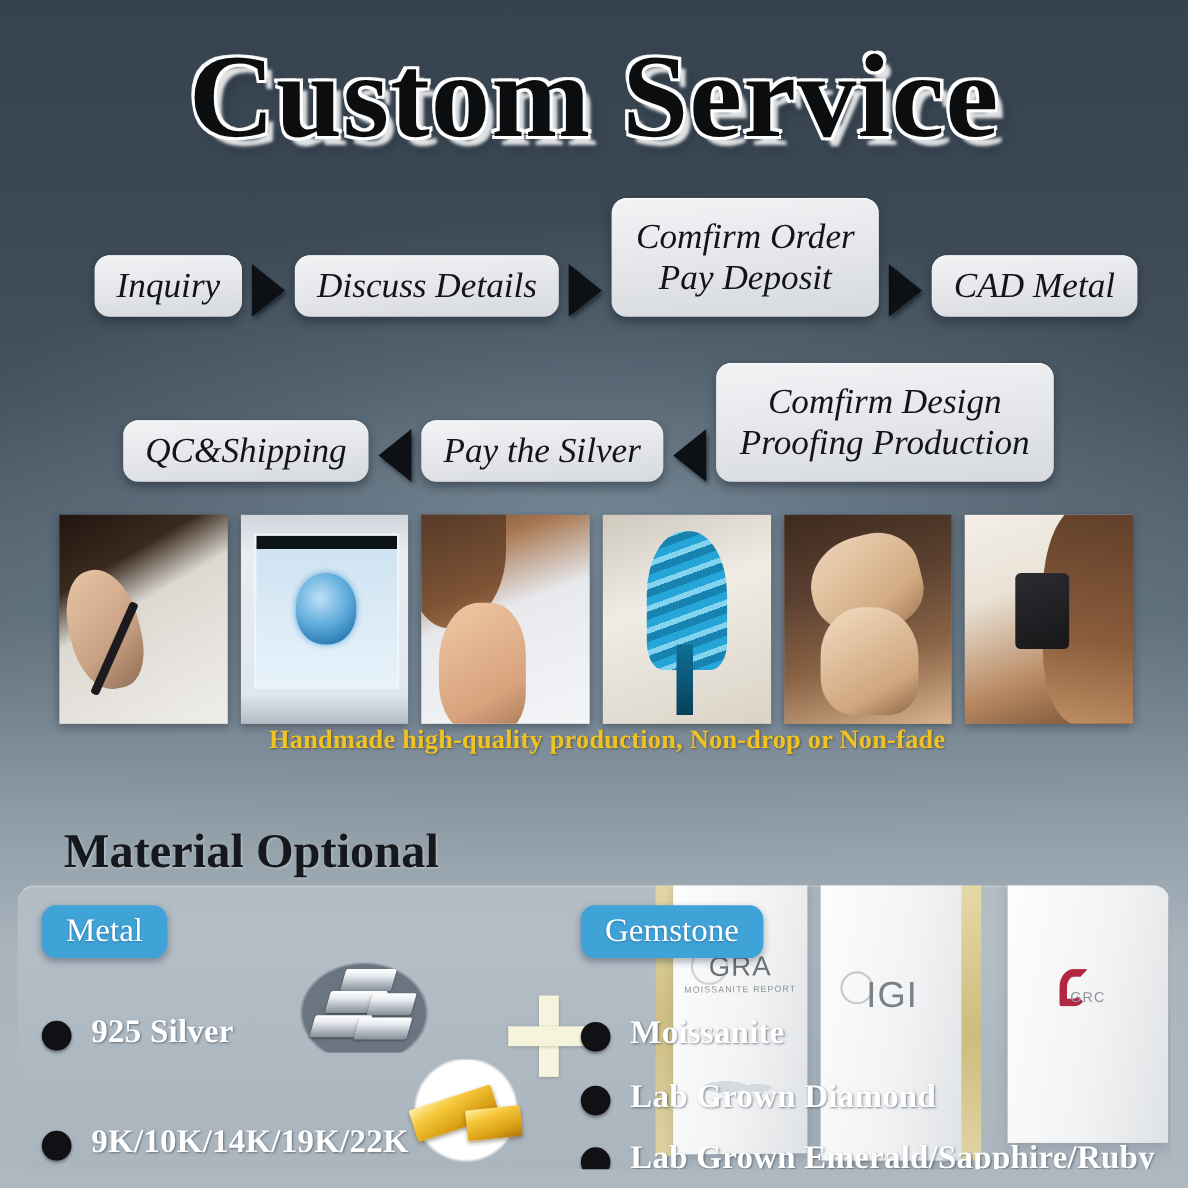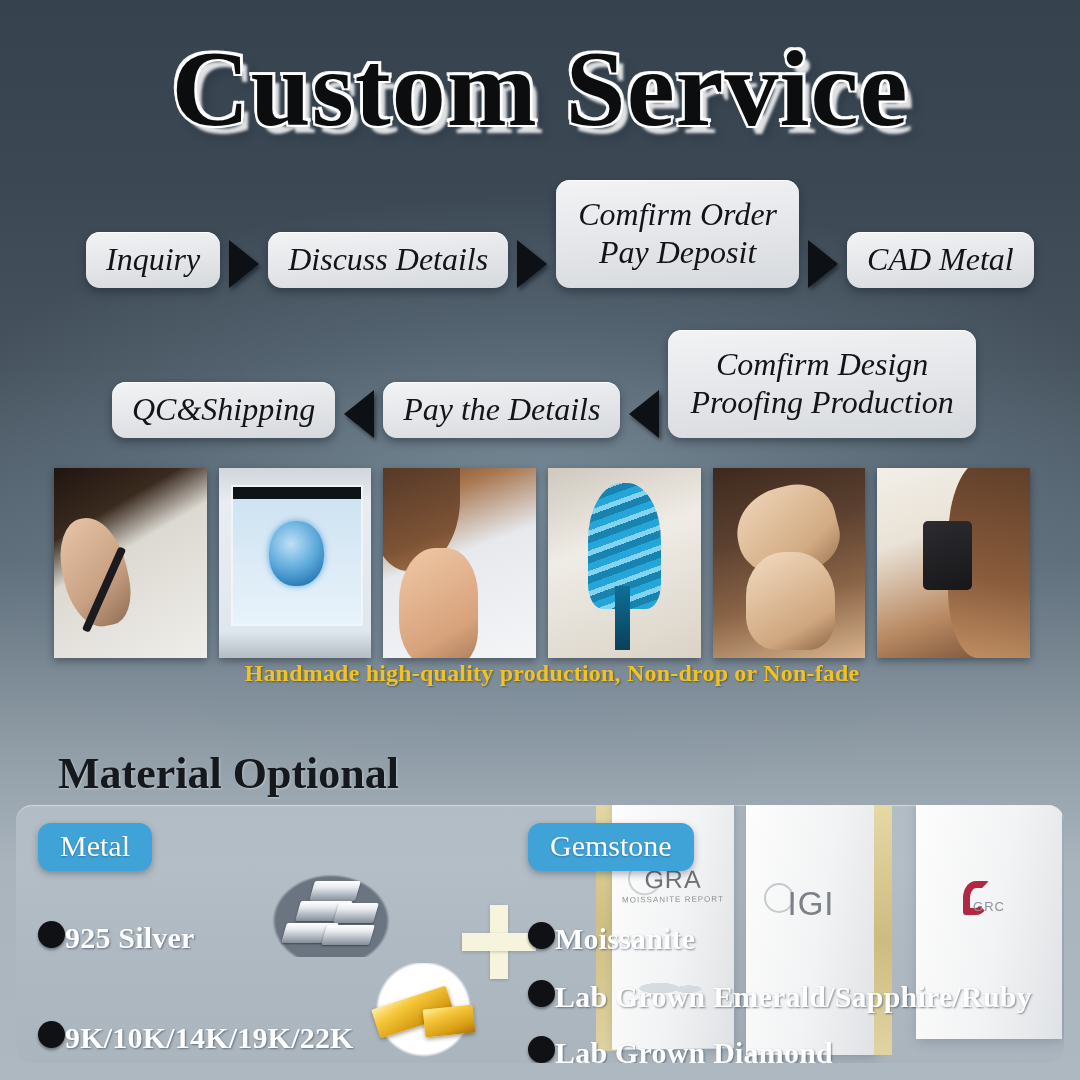--- a/index.html
+++ b/index.html
@@ -154,21 +154,21 @@
   #col-metal { left:22px; width:470px; }
   #col-gem   { left:512px; width:530px; }
 
   .badge {
     display:inline-block; background:#3fa3d8; color:#ffffff;
     font-size:30px; font-weight:normal; border-radius:13px;
     padding:6px 22px 8px; box-shadow:0 3px 7px rgba(20,40,60,0.35);
     text-shadow:0 1px 2px rgba(0,40,70,0.35);
   }
 
-  .mitem { display:flex; align-items:flex-start; position:relative; }
+  .mitem { display:flex; align-items:flex-end; gap:18px; position:relative; }
   #col-metal .mitem:nth-of-type(1) { margin-top:50px; }
   #col-metal .mitem:nth-of-type(2) { margin-top:66px; }
   #col-gem   .mitem:nth-of-type(1) { margin-top:51px; }
   #col-gem   .mitem:nth-of-type(2) { margin-top:24px; }
   #col-gem   .mitem:nth-of-type(3) { margin-top:22px; }
 
   .dot { width:27px; height:27px; border-radius:50%; background:#101114; flex:0 0 auto;
          box-shadow:0 2px 3px rgba(0,0,0,0.4); }
   .mtext { color:#ffffff; font-size:30px; font-weight:bold; letter-spacing:0.2px;
            text-shadow:1px 1px 2px rgba(40,55,70,0.55); white-space:nowrap; }
@@ -211,21 +211,21 @@
   <div class="arrow-r"></div>
   <div class="pill two-line">Comfirm Order
 Pay Deposit</div>
   <div class="arrow-r"></div>
   <div class="pill">CAD Metal</div>
 </div>
 
 <div class="flow-row" id="flow-row-2">
   <div class="pill">QC&amp;Shipping</div>
   <div class="arrow-l"></div>
-  <div class="pill">Pay the Details</div>
+  <div class="pill">Pay the Silver</div>
   <div class="arrow-l"></div>
   <div class="pill two-line">Comfirm Design
 Proofing Production</div>
 </div>
 
 <div id="photo-strip">
   <div class="photo ph-sketch"></div>
   <div class="photo ph-cad"></div>
   <div class="photo ph-inspect"></div>
   <div class="photo ph-wax"></div>
@@ -286,22 +286,22 @@
   <div class="mcol" id="col-gem">
     <span class="badge">Gemstone</span>
 
     <div class="mitem">
       <span class="dot"></span>
       <span class="mtext">Moissanite</span>
     </div>
 
     <div class="mitem">
       <span class="dot"></span>
+      <span class="mtext">Lab Grown Diamond</span>
+    </div>
+
+    <div class="mitem">
+      <span class="dot"></span>
       <span class="mtext">Lab Grown Emerald/Sapphire/Ruby</span>
     </div>
-
-    <div class="mitem">
-      <span class="dot"></span>
-      <span class="mtext">Lab Grown Diamond</span>
-    </div>
   </div>
 
 </div>
 
 </body></html>

